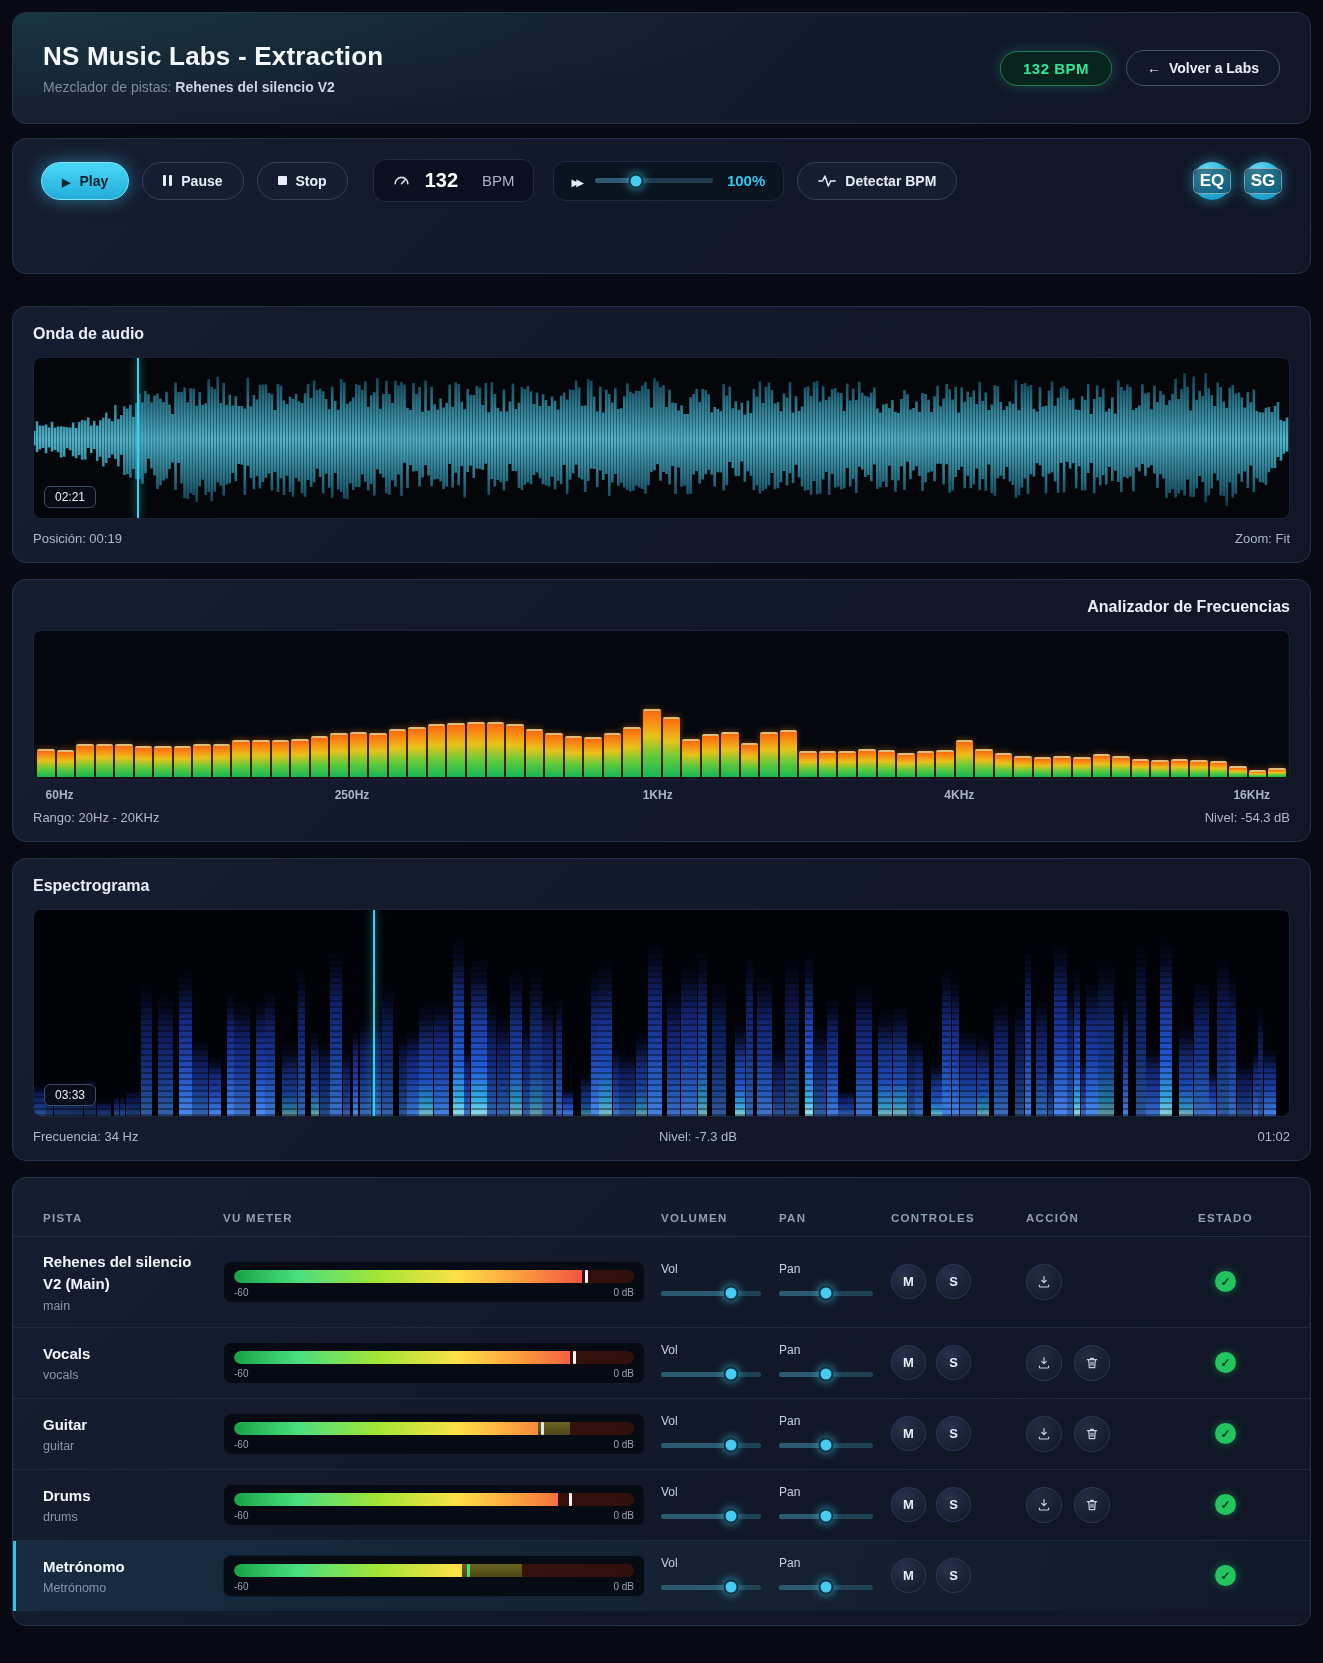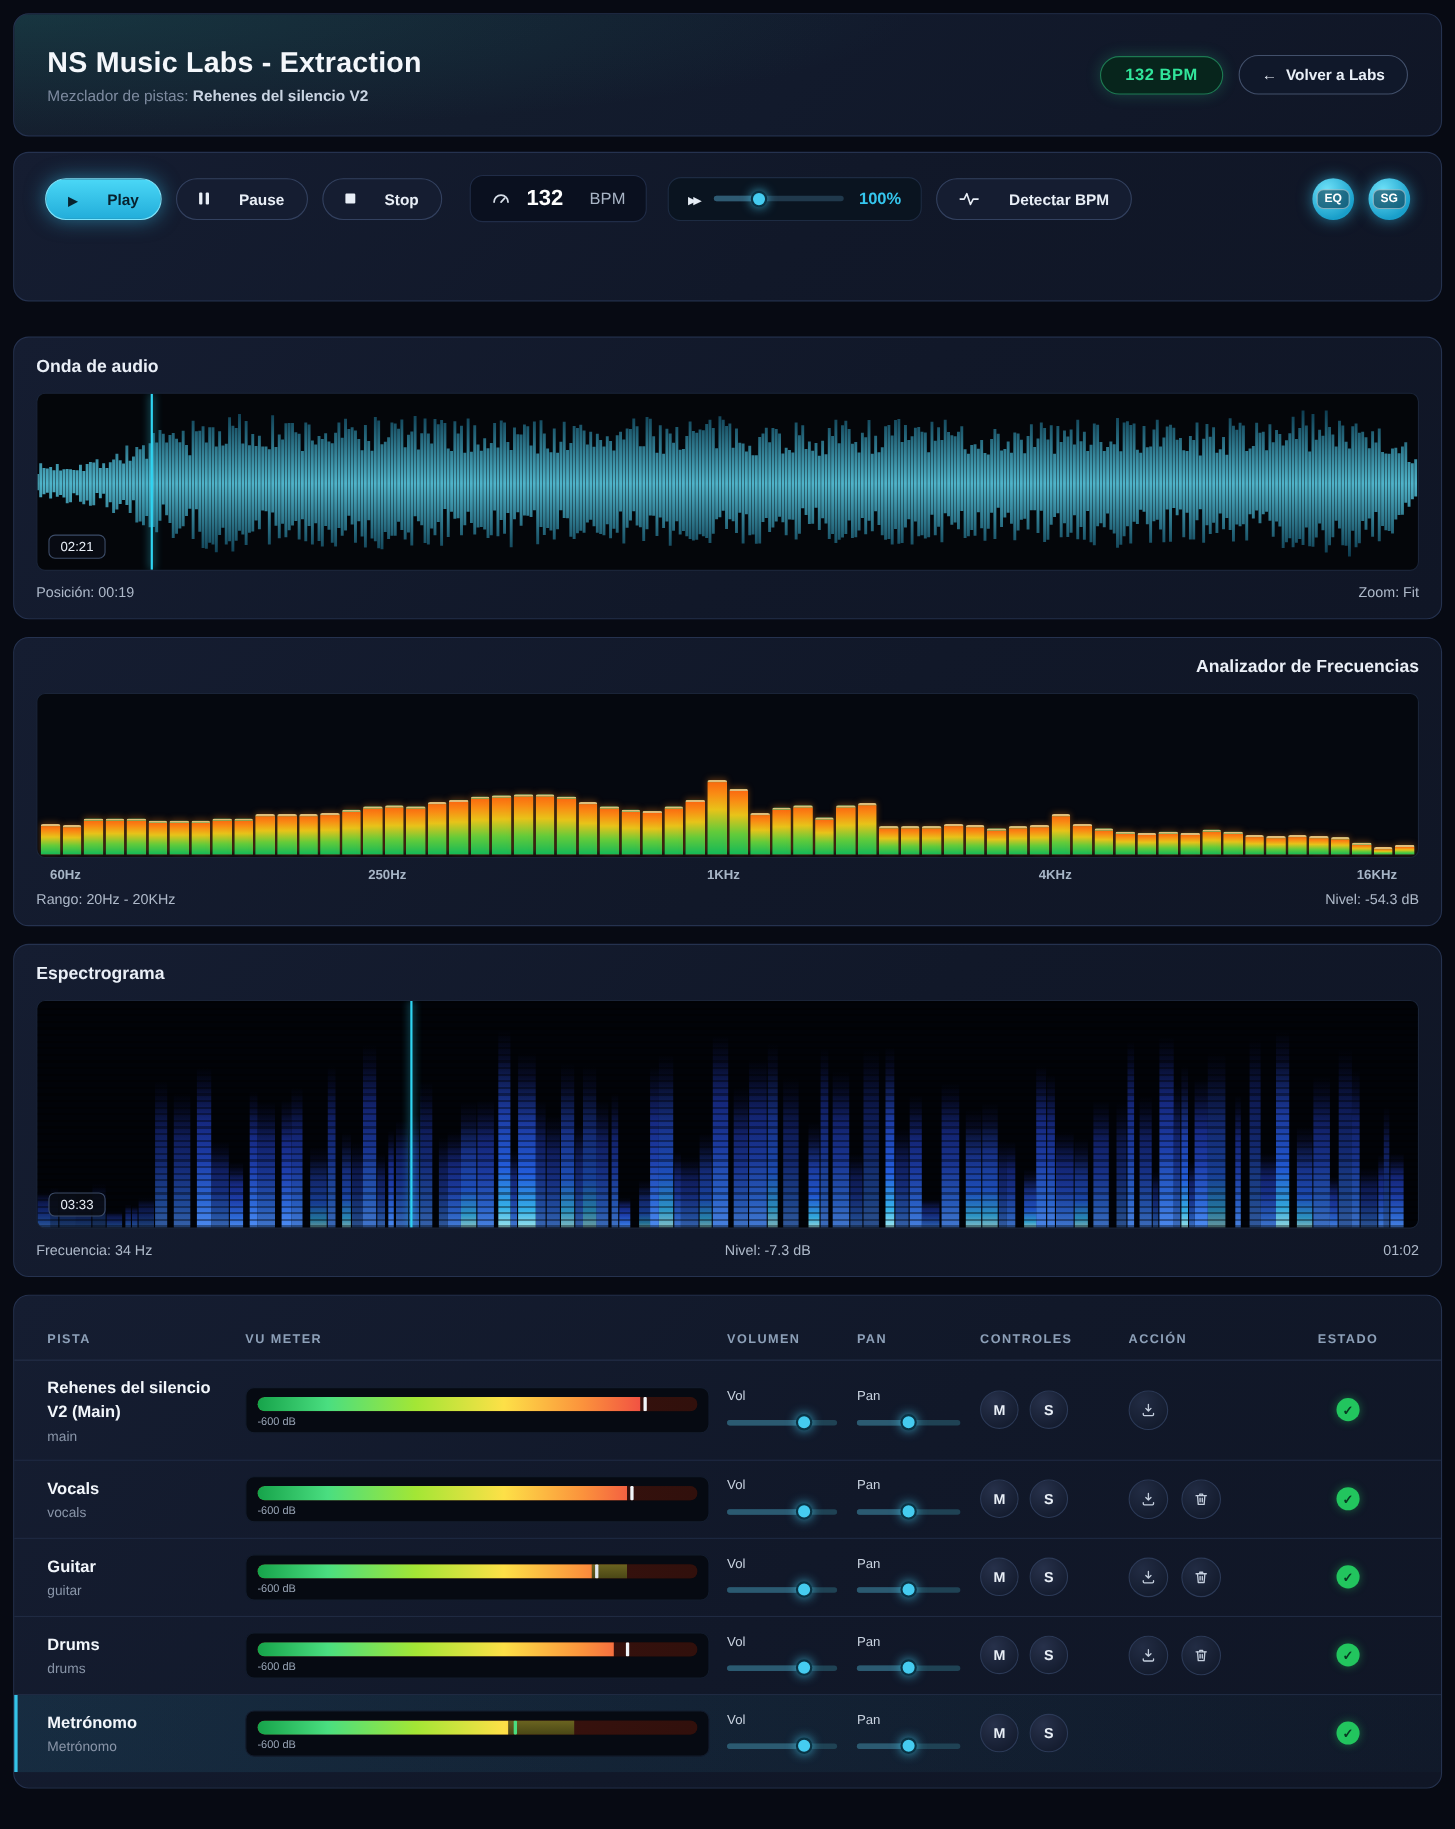--- a/index.html
+++ b/index.html
@@ -37,21 +37,21 @@
     padding:9px 20px; border-radius:20px; background:#10182a;
     border:1px solid #42506b; color:#e9eff7; font-weight:700; font-size:14px;
     display:flex; align-items:center; gap:8px; cursor:pointer;
   }
   .icon-arrow-left::before{ content:"\2190"; font-weight:400; }
 
   
   .transport { height:136px; margin-bottom:32px; padding:20px 28px 0; }
   .t-row1 { display:flex; align-items:center; gap:13px; }
   .btn {
-    display:flex; align-items:center; gap:27px; border-radius:20px;
+    display:flex; align-items:center; gap:9px; border-radius:20px;
     padding:10px 20px; font-size:14px; font-weight:700; cursor:pointer;
     background:#151d31; border:1px solid #33415f; color:#e8eef6; white-space:nowrap;
   }
   .btn-play {
     background:linear-gradient(180deg,#4ad7f6,#22adda); color:#07222e;
     border:1px solid #7ee4fb; box-shadow:0 0 18px rgba(56,199,244,.5);
   }
   .icon-play-tri::before{ content:"\25B6"; font-size:11px; }
   .pause-bars { display:inline-flex; gap:3px; }
   .pause-bars i { display:block; width:3px; height:11px; background:currentColor; border-radius:1px; }
@@ -84,21 +84,21 @@
   .speed-slider { width:118px; }
 
   .round-btn {
     width:38px; height:38px; border-radius:50%;
     background:radial-gradient(circle at 35% 28%, #6ee1f8, #199fca 72%);
     box-shadow:0 0 14px rgba(56,200,240,.55);
     display:flex; align-items:center; justify-content:center; cursor:pointer;
   }
   .round-btn span {
     background:rgba(8,46,66,.55); border:1px solid rgba(255,255,255,.45);
-    border-radius:6px; padding:2px 6px; font-size:11px; font-weight:700; color:#fff;
+    border-radius:6px; padding:2px 6px; font-size:17px; font-weight:700; color:#fff;
   }
   .t-eqsg { margin-left:auto; display:flex; gap:13px; }
 
   .t-row2 { display:flex; align-items:center; gap:16px; margin-top:17px; }
   .t-time { font-size:13px; color:#d5dde8; width:42px; }
   .t-time.right { text-align:right; }
   .main-slider { flex:1; }
   .main-slider .slider-track { height:6px; background:#16303f; }
   .main-slider .slider-fill { background:#1f4a5f; }
 
@@ -156,21 +156,21 @@
   .trk-sub { font-size:12.5px; color:#8995a8; margin-top:4px; }
 
   .vu { background:#060a12; border:1px solid #131c2d; border-radius:8px; padding:8px 10px 4px; margin-right:16px; }
   .vu-bar { position:relative; height:13px; border-radius:7px; overflow:hidden; background:#1c0b08; }
   .vu-base { position:absolute; inset:0; background:linear-gradient(90deg,#451510,#31100c); }
   .vu-hold { position:absolute; top:0; bottom:0; background:linear-gradient(180deg,#6b6420,#4a4716); }
   .vu-fill { position:absolute; top:0; bottom:0; left:0; border-radius:7px 0 0 7px;
     background-image:linear-gradient(90deg,#16a34a 0%,#4ade80 16%,#a3e635 36%,#fde047 56%,#fb923c 74%,#ef4444 90%,#dc2626 100%);
     background-repeat:no-repeat; }
   .vu-tick { position:absolute; top:0; bottom:0; width:3px; border-radius:1px; z-index:3; }
-  .vu-scale { display:flex; font-size:10px; color:#96a2b3; margin-top:4px; }
+  .vu-scale { display:flex; justify-content:space-between; font-size:10px; color:#96a2b3; margin-top:4px; }
 
   .mini { padding-right:18px; }
   .mini-label { font-size:12px; color:#c7d1de; margin-bottom:9px; }
   .mini .slider-track { background:#1f4254; }
   .mini .slider-fill { background:#2b5a71; }
 
   .ctrl-group { display:flex; gap:10px; }
   .ms-btn {
     width:35px; height:35px; border-radius:50%; cursor:pointer;
     background:radial-gradient(circle at 35% 28%, #27314b, #151d30 75%);

